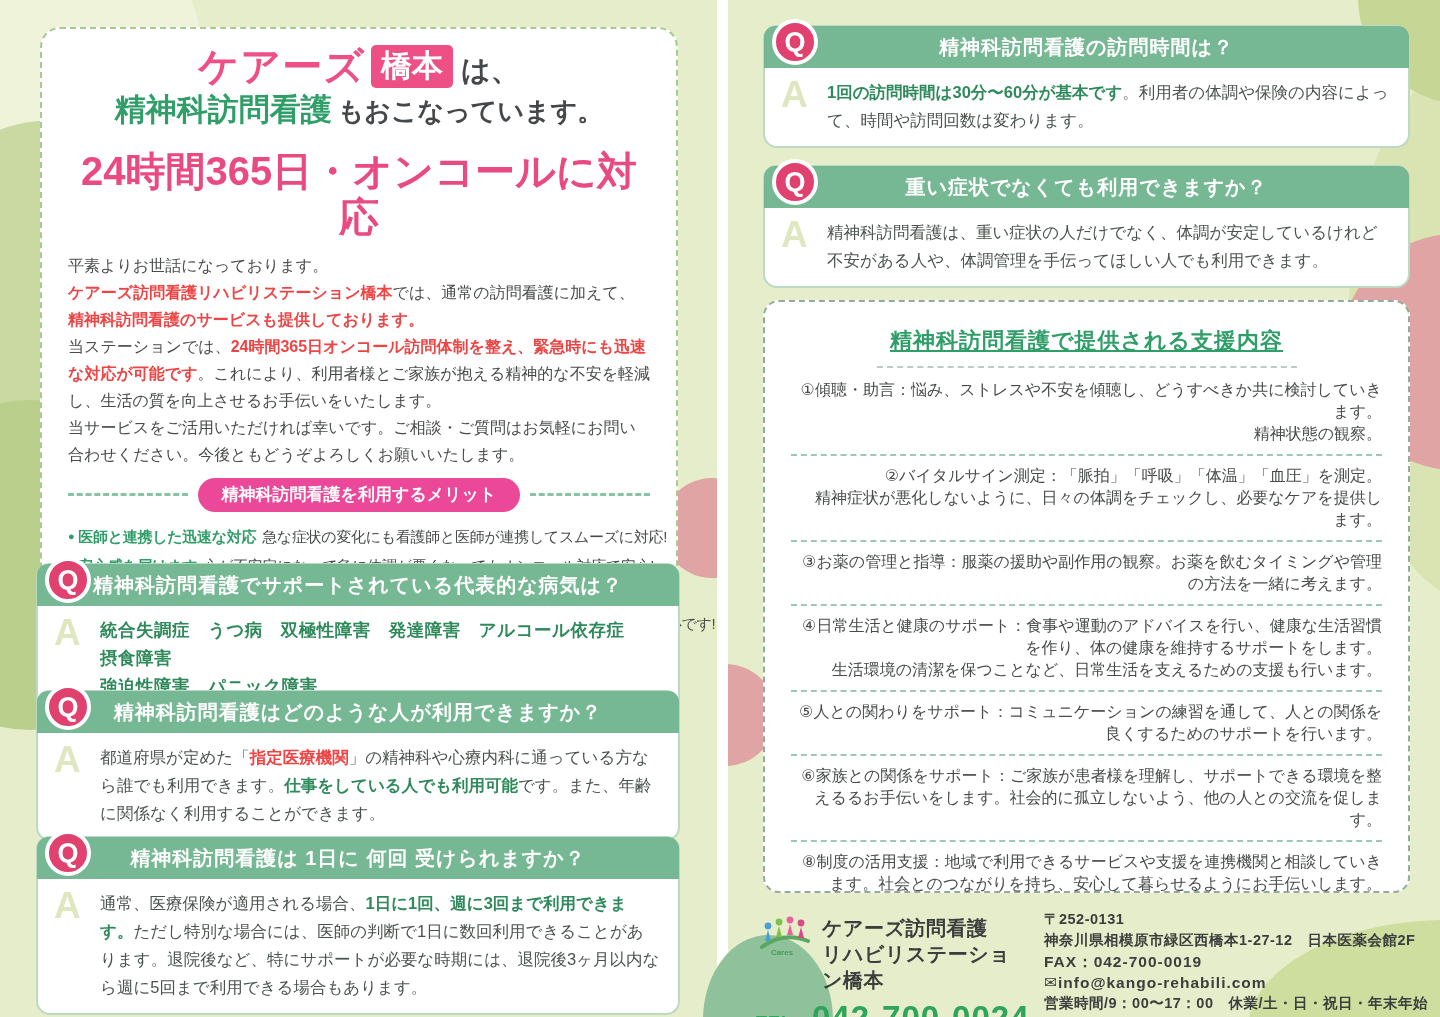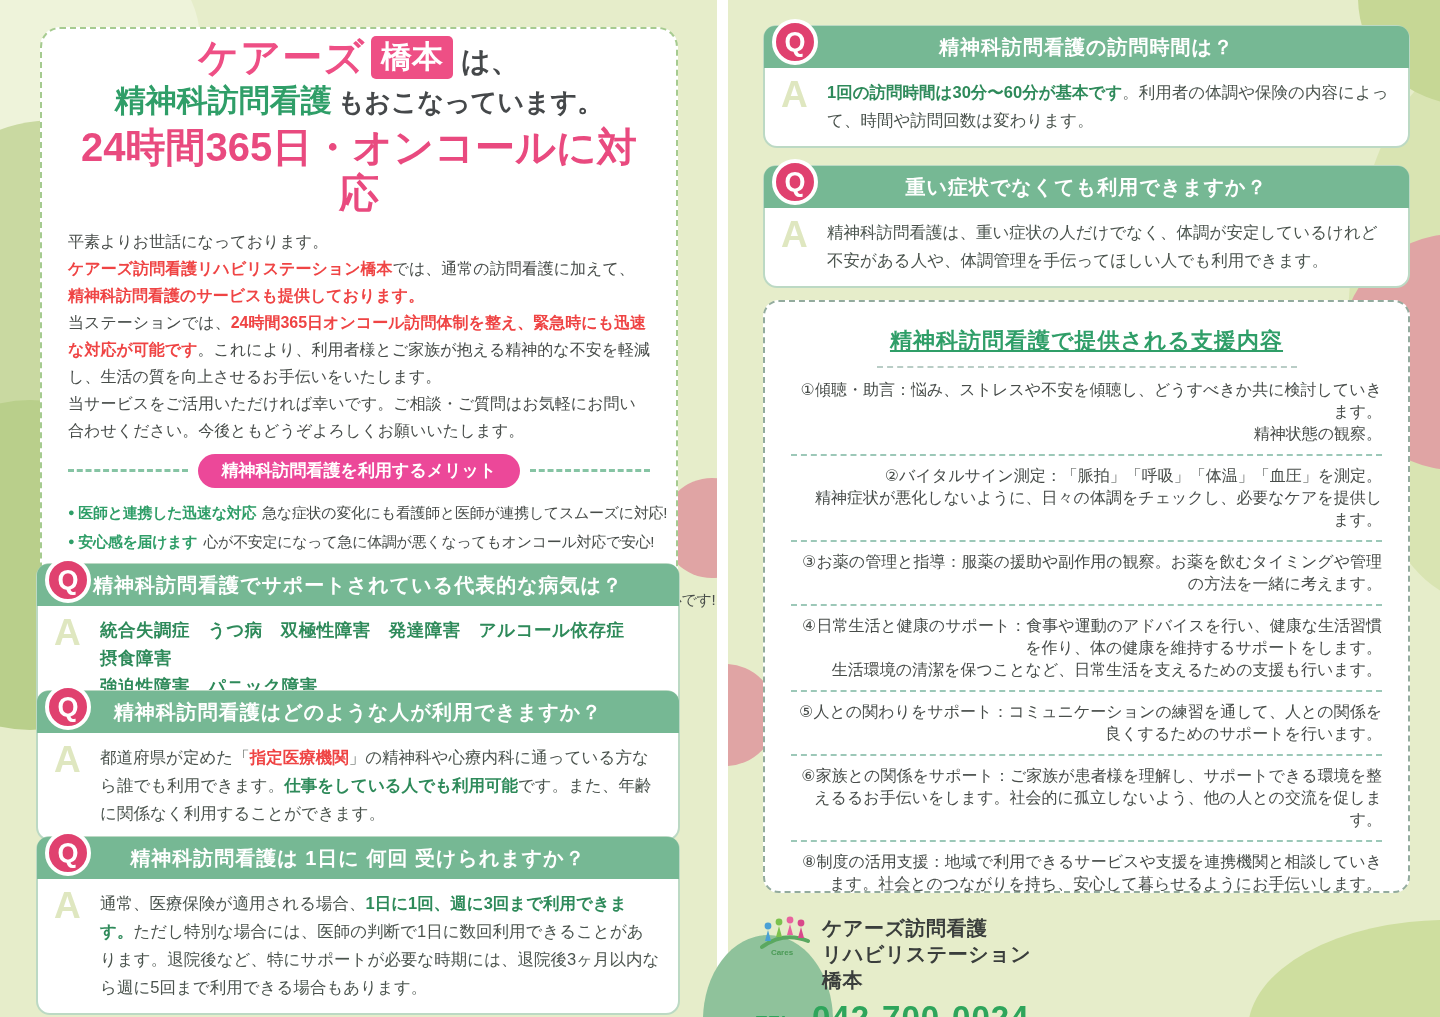--- a/index.html
+++ b/index.html
@@ -15,29 +15,29 @@
   .b-sage   { background:#c9d9a1; }
   .b-deep   { background:#b9cf8b; }
   .b-olive  { background:#c6d795; }
   .b-olive2 { background:#d9e4b2; }
   .b-pink   { background:#e0a4a4; }
   .gutter { position:absolute; left:717px; top:0; width:11px; height:1017px; background:#ffffff; z-index:1; }
   .cross-blob { position:absolute; left:703px; top:935px; width:130px; height:170px; border-radius:50%; background:#8fc29b; z-index:2; }
 
   
   .card { position:absolute; background:#ffffff; z-index:3; }
-  .intro-card { left:40px; top:27px; width:638px; height:659px; border:2px dashed #a6cb90; border-radius:20px; padding:3px 26px 0 26px; }
+  .intro-card { left:40px; top:27px; width:638px; height:659px; border:2px dashed #a6cb90; border-radius:20px; padding:12px 26px 0 26px; }
   .intro-title { text-align:center; line-height:1.15; }
   .t1 { font-size:40px; font-weight:bold; color:#45484a; margin-top:2px; }
   .t1 .brand { color:#ee4f85; letter-spacing:1px; }
   .t1 .badge { display:inline-block; background:#ee4f85; color:#ffffff; font-size:31px; padding:3px 10px 4px; border-radius:5px; margin:0 8px 0 6px; vertical-align:4px; }
   .t1 .suffix { font-size:29px; }
   .t2 { font-size:26px; font-weight:bold; color:#45484a; margin-top:3px; }
   .t2 .grn { color:#2f9e68; font-size:31px; margin-right:6px; }
-  .t3 { font-size:40px; font-weight:bold; color:#e94a7f; margin-top:5px; letter-spacing:0px; }
+  .t3 { font-size:40px; font-weight:bold; color:#e94a7f; margin-top:20px; letter-spacing:0px; }
   .intro-body { margin-top:12px; font-size:16px; line-height:27px; color:#474c49; }
   .sg-n { font-weight:normal; }
   .sg-b { font-weight:bold; color:#ef4444; }
   .sg-g { font-weight:bold; color:#2e8a5a; }
   .merit-rule { display:flex; align-items:center; gap:10px; margin-top:10px; }
   .merit-rule .dash { flex:1; border-top:3px dashed #86c4a4; }
   .pill { background:#ec4899; color:#ffffff; font-size:17px; font-weight:bold; padding:5px 24px 6px; border-radius:20px; white-space:nowrap; }
   .merits { list-style:none; margin-top:10px; }
   .merits li { font-size:15px; line-height:28px; color:#474c49; white-space:nowrap; letter-spacing:-0.3px; }
   .merits li::before { content:"●"; color:#2f9e68; font-size:11px; vertical-align:2px; margin-right:4px; }
@@ -222,15 +222,22 @@
         </svg>
         <div class="company">
           <div>ケアーズ訪問看護</div>
           <div>リハビリステーション橋本</div>
         </div>
       </div>
       <div class="tel-row">
         <span class="tel-label">TEL：</span><span class="tel-number">042-700-0024</span>
       </div>
     </div>
+    <div class="footer-right">
+      <div class="row">〒252-0131</div>
+      <div class="row">神奈川県相模原市緑区西橋本1-27-12　日本医薬会館2F</div>
+      <div class="row fax">FAX：042-700-0019</div>
+      <div class="row email"><span>✉</span><span>info@kango-rehabili.com</span></div>
+      <div class="row hours">営業時間/9：00〜17：00　休業/土・日・祝日・年末年始</div>
+    </div>
   </footer>
 
 </div>
 
 </body></html>

